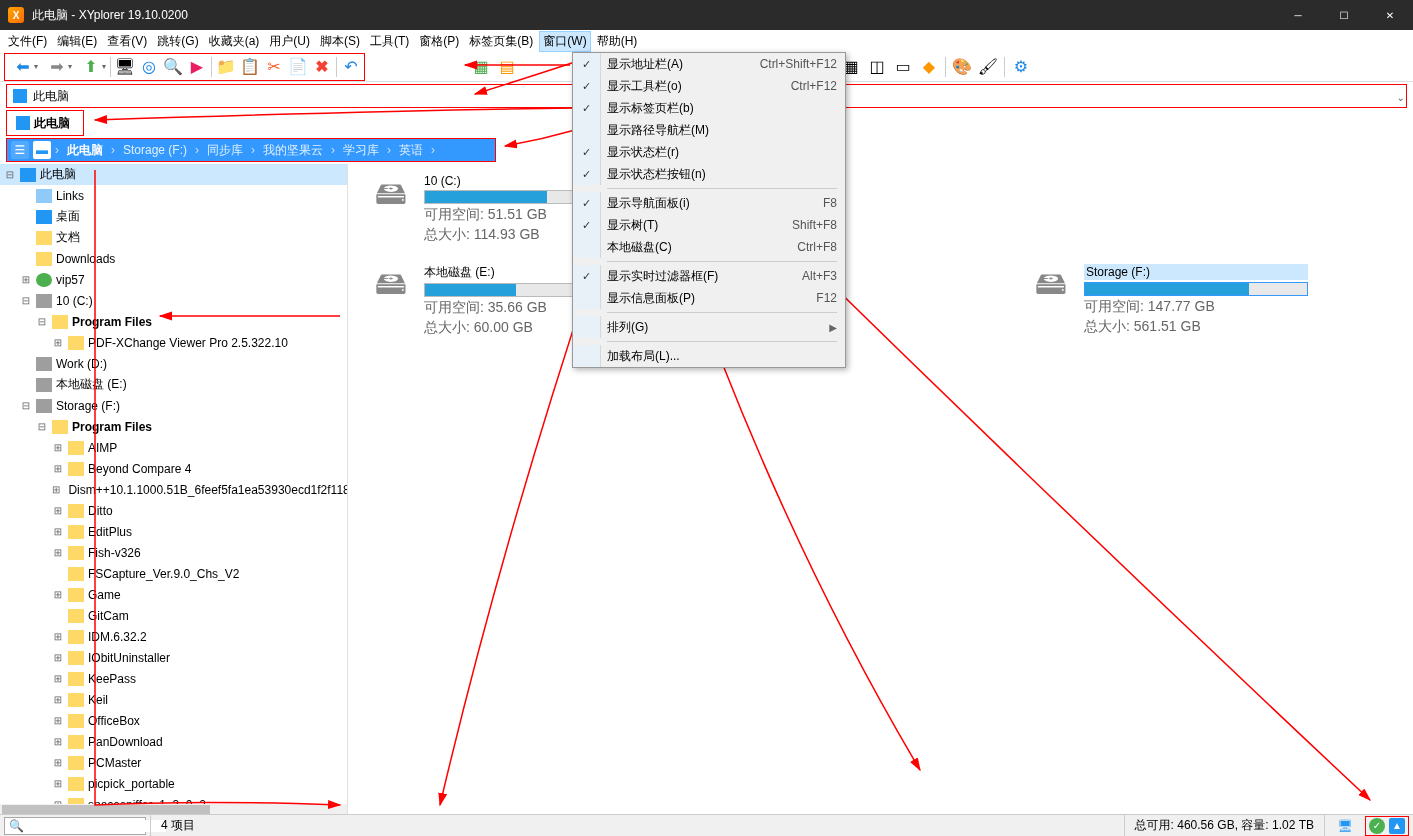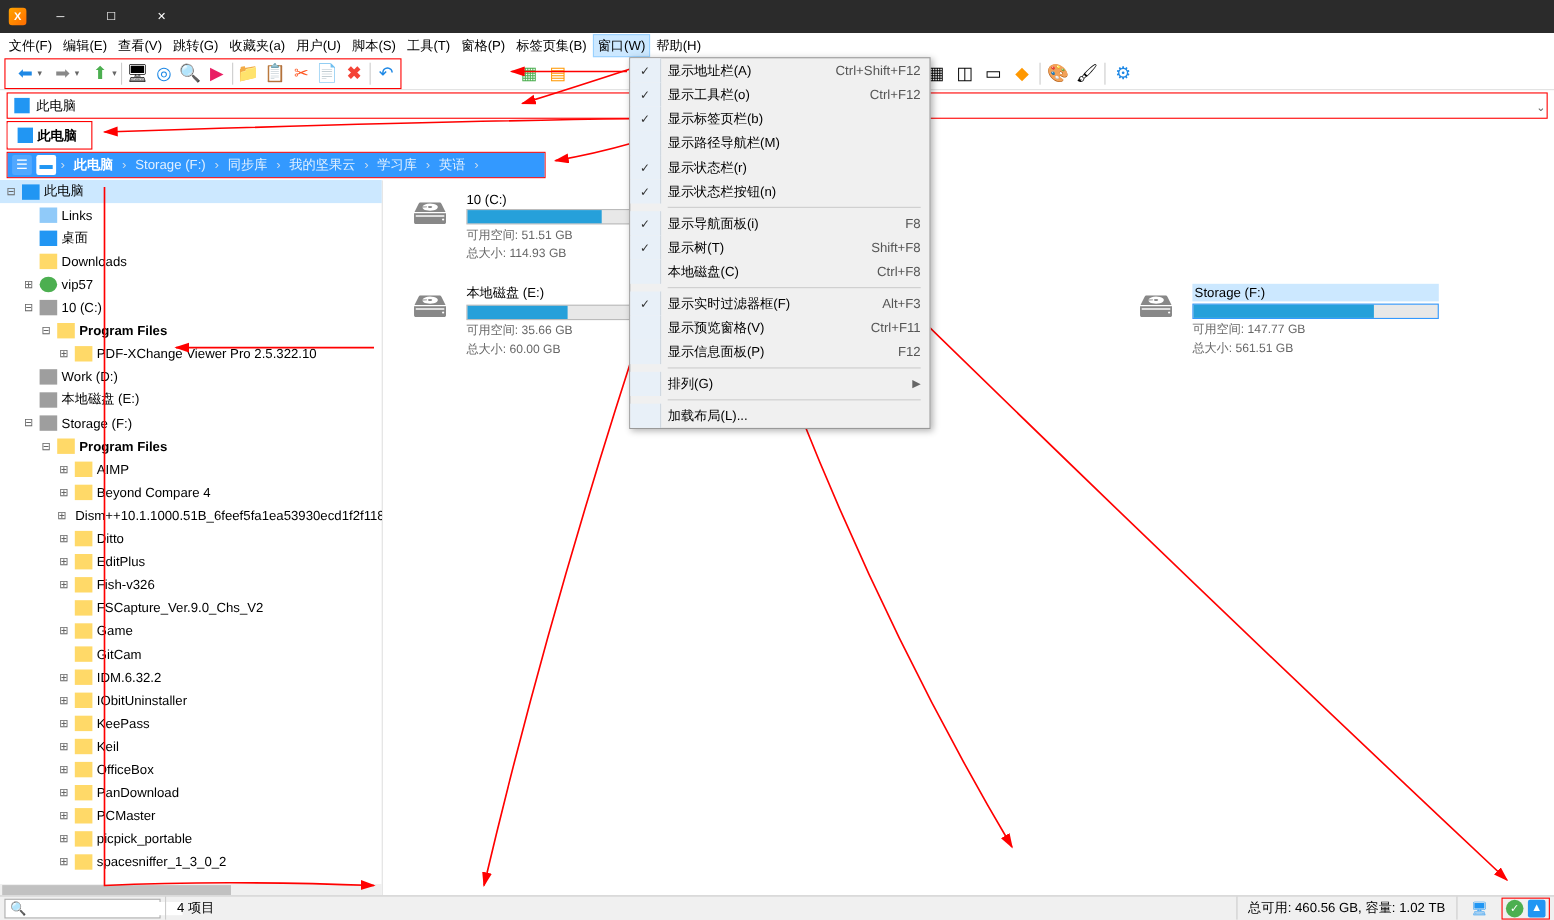--- a/index.html
+++ b/index.html
@@ -46,21 +46,21 @@
 .content{flex:1;padding:10px 20px;overflow:auto;position:relative}
 .drives{display:flex;flex-wrap:wrap;gap:40px 60px}
 .drive{width:280px;display:flex;gap:10px}
 .drive .dicon{width:46px;height:46px;display:flex;align-items:center;justify-content:center;font-size:32px;color:#888}
 .drive .dinfo{flex:1;display:flex;flex-direction:column;gap:2px}
 .drive .dname{font-size:12px}
 .drive .dbar{height:14px;border:1px solid #bbb;background:#e8e8e8;position:relative}
 .drive .dbar .fill{height:100%;background:#26a0da}
 .drive.sel .dname{background:#cce8ff;padding:1px 2px}
 .drive.sel .dbar{border-color:#3399ff}
-.drive .dtext{color:#666;font-size:11px}
+.drive .dtext{color:#666;font-size:14px}
 .dropdown{position:absolute;top:52px;left:572px;width:274px;background:#f0f0f0;border:1px solid #999;box-shadow:2px 2px 6px rgba(0,0,0,0.3);z-index:100}
 .dditem{height:22px;display:flex;align-items:center;padding:0 8px 0 0}
 .ddcheck{width:28px;text-align:center;color:#333;font-size:11px;background:#e8f0f8;height:100%;display:flex;align-items:center;justify-content:center;margin-right:6px;border-right:1px solid #d0d8e0}
 .ddlabel{flex:1}
 .ddshort{color:#555}
 .ddsep{height:1px;background:#ccc;margin:3px 8px 3px 34px}
 .ddarrow{color:#666;font-size:10px}
 .statusbar{position:fixed;bottom:0;left:0;right:0;height:22px;border-top:1px solid #ccc;display:flex;align-items:center;background:#f0f0f0;font-size:11px}
 .statusbar .searchbox{width:142px;height:18px;margin:0 4px;border:1px solid #aaa;display:flex;align-items:center;padding:0 4px;background:#fff}
 .statusbar .seg{padding:0 10px;border-left:1px solid #ccc;height:100%;display:flex;align-items:center}
@@ -70,20 +70,21 @@
 .up-badge{background:#2196f3;color:#fff;border-radius:2px;font-size:10px}
 svg.arrows{position:absolute;top:0;left:0;pointer-events:none;z-index:50}
 .addressbox-wrapper{position:relative}
 .rightcollapse{position:absolute;right:8px;top:8px;color:#666;font-size:10px}
 </style>
 </head>
 <body>
 
 <div class="titlebar">
   <div class="logo">X</div>
+  <div class="title">此电脑 - XYplorer 19.10.0200</div>
   <div class="winbtns">
     <div class="winbtn">─</div>
     <div class="winbtn">☐</div>
     <div class="winbtn close">✕</div>
   </div>
 </div>
 
 <div class="menubar" id="menubar">
     <div class="menuitem">文件(F)</div>
     <div class="menuitem">编辑(E)</div>
@@ -184,20 +185,25 @@
         <span class="tlabel">Links</span>
       </div>
       <div class="treeitem" style="padding-left: 20px;">
         <span class="exp"></span>
         <span class="ticon ico-pc"></span>
         <span class="tlabel">桌面</span>
       </div>
       <div class="treeitem" style="padding-left: 20px;">
         <span class="exp"></span>
         <span class="ticon ico-folder"></span>
+        <span class="tlabel">文档</span>
+      </div>
+      <div class="treeitem" style="padding-left: 20px;">
+        <span class="exp"></span>
+        <span class="ticon ico-folder"></span>
         <span class="tlabel">Downloads</span>
       </div>
       <div class="treeitem" style="padding-left: 20px;">
         <span class="exp">⊞</span>
         <span class="ticon ico-user"></span>
         <span class="tlabel">vip57</span>
       </div>
       <div class="treeitem" style="padding-left: 20px;">
         <span class="exp">⊟</span>
         <span class="ticon ico-drive"></span>
@@ -415,25 +421,20 @@
       <span class="ddshort">Ctrl+F8</span>
     </div>
     <div class="ddsep"></div>
     <div class="dditem">
       <span class="ddcheck">✓</span>
       <span class="ddlabel">显示实时过滤器框(F)</span>
       <span class="ddshort">Alt+F3</span>
     </div>
     <div class="dditem">
       <span class="ddcheck"></span>
-      <span class="ddlabel">显示预览窗格(V)</span>
-      <span class="ddshort">Ctrl+F11</span>
-    </div>
-    <div class="dditem">
-      <span class="ddcheck"></span>
       <span class="ddlabel">显示信息面板(P)</span>
       <span class="ddshort">F12</span>
     </div>
     <div class="ddsep"></div>
     <div class="dditem">
       <span class="ddcheck"></span>
       <span class="ddlabel">排列(G)</span>
       <span class="ddshort"></span>
       <span class="ddarrow">▶</span>
     </div>

